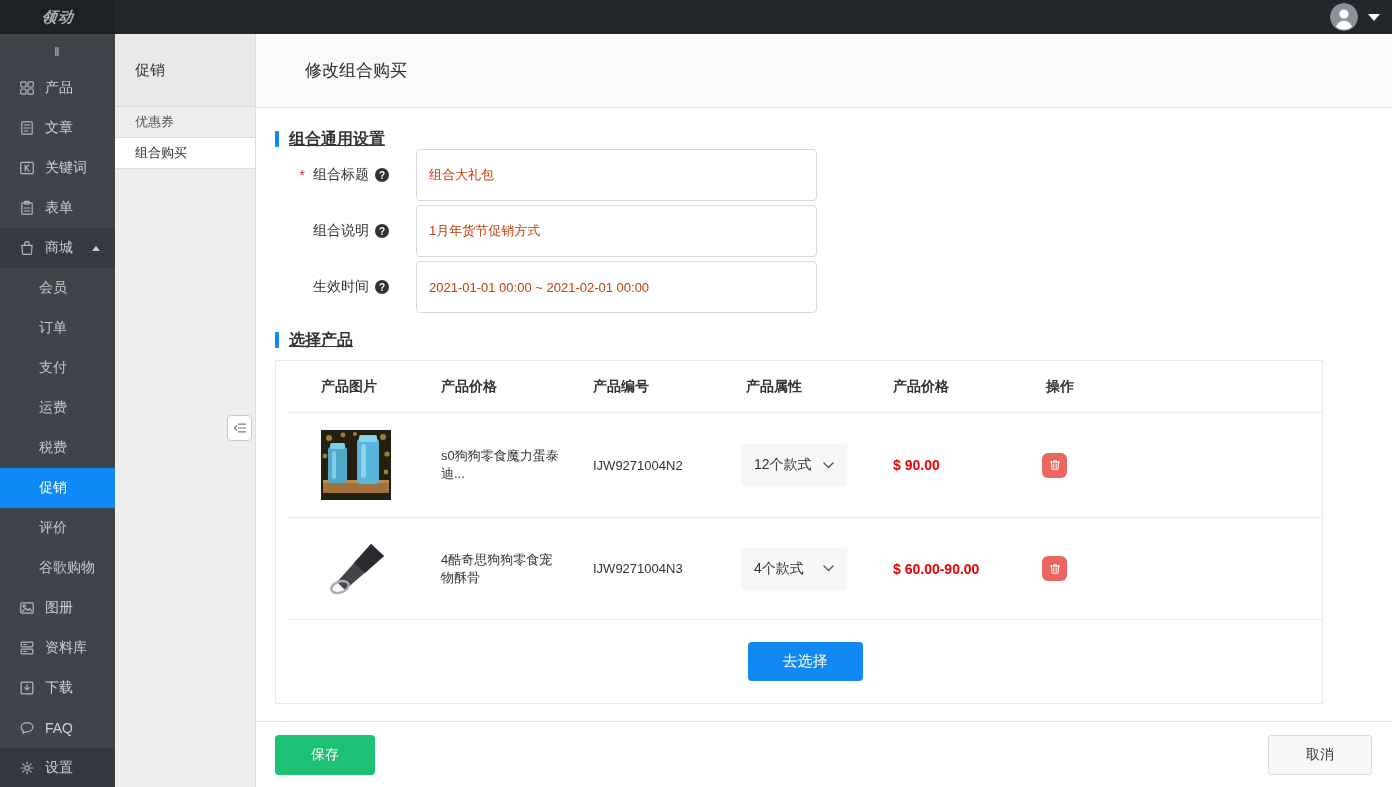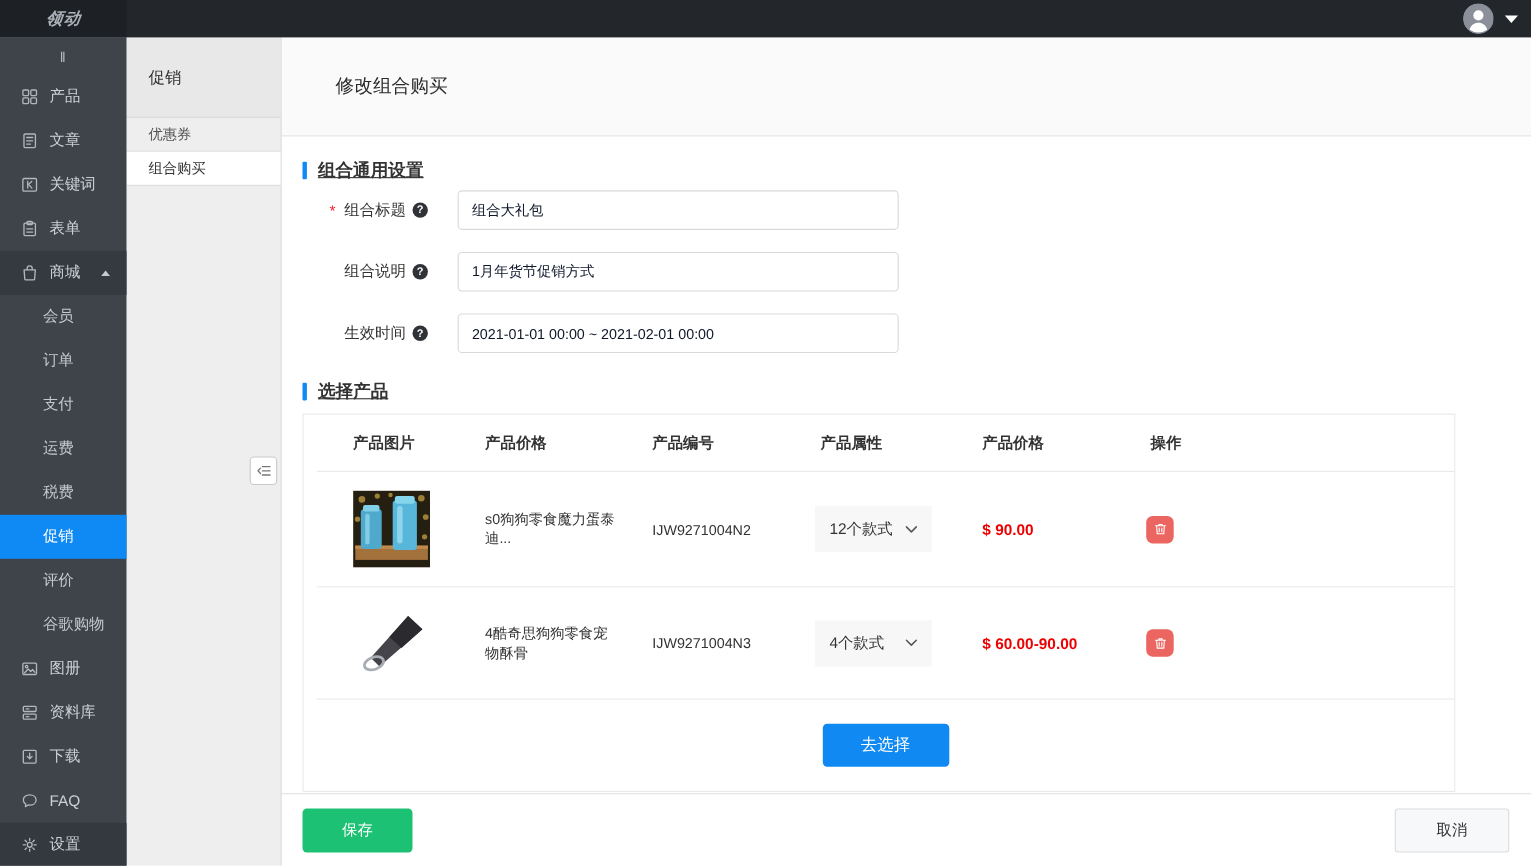--- a/index.html
+++ b/index.html
@@ -39,37 +39,37 @@
   .panel-header { height:73px; background:#e8e8e8; border-bottom:1px solid #d8d8d8;
     display:flex; align-items:center; padding-left:20px; font-size:15px; color:#333; }
   .panel-item { height:31px; display:flex; align-items:center; padding-left:20px;
     font-size:13px; color:#555; border-bottom:1px solid #dcdcdc; cursor:pointer; }
   .panel-item.selected { background:#fff; color:#333; }
   .panel-toggle { position:absolute; right:3px; top:381px; width:25px; height:26px; background:#fff;
     border:1px solid #c9c9c9; border-radius:4px; display:flex; align-items:center; justify-content:center; cursor:pointer; }
 
   
   .main { position:absolute; left:256px; top:34px; right:0; bottom:0; background:#fff; }
-  .page-header { height:90px; background:#fafafa; border-bottom:1px solid #e3e3e3;
+  .page-header { height:74px; background:#fafafa; border-bottom:1px solid #e3e3e3;
     display:flex; align-items:center; padding-left:49px; font-size:17px; color:#2b2b2b; }
   .content { padding:23px 0 0 19px; }
   .section-head { display:flex; align-items:center; gap:10px; height:16px; margin-bottom:10px; }
   .blue-bar { width:4px; height:16px; background:#0f89f4; border-radius:1px; }
   .section-title { font-size:16px; font-weight:bold; color:#333;text-decoration:underline; }
 
   .form-row { display:flex; align-items:center; height:36px; margin-bottom:20px; }
   .f-label-zone { width:141px; display:flex; align-items:center; justify-content:flex-end;
     padding-right:27px; gap:6px; }
   .req { color:#f5222d; font-size:14px; margin-right:2px; }
   .f-label { font-size:14px; color:#333; white-space:nowrap; }
   .help-icon { width:14px; height:14px; border-radius:50%; background:#2f3237; color:#fff;
     font-size:10px; font-weight:bold; display:inline-flex; align-items:center; justify-content:center;
     flex:0 0 14px; cursor:pointer; }
-  .f-input { width:401px; height:36px; border:1px solid #d9d9d9; border-radius:4px;
-    padding:0 12px; font-size:13px; color:#0f172a; outline:none; background:#fff;
+  .f-input { width:401px; height:52px; border:1px solid #d9d9d9; border-radius:4px;
+    padding:0 12px; font-size:13px; color:#c2410c; outline:none; background:#fff;
     font-family:"Liberation Sans","DejaVu Sans",sans-serif; }
 
   .sec2 { margin-top:27px; }
   .p-table { width:1048px; border:1px solid #e9e9e9; margin-top:12px;padding-left:12px; }
   .t-grid { display:grid; grid-template-columns:120px 152px 153px 147px 153px 1fr; align-items:center; }
   .t-head { height:52px; border-bottom:1px solid #e9e9e9; }
   .t-head .cell { font-size:14px; font-weight:bold; color:#333; }
   .cell { padding-left:33px; }
   .t-row { border-bottom:1px solid #eceaea; }
   .t-row1 { height:105px; }

